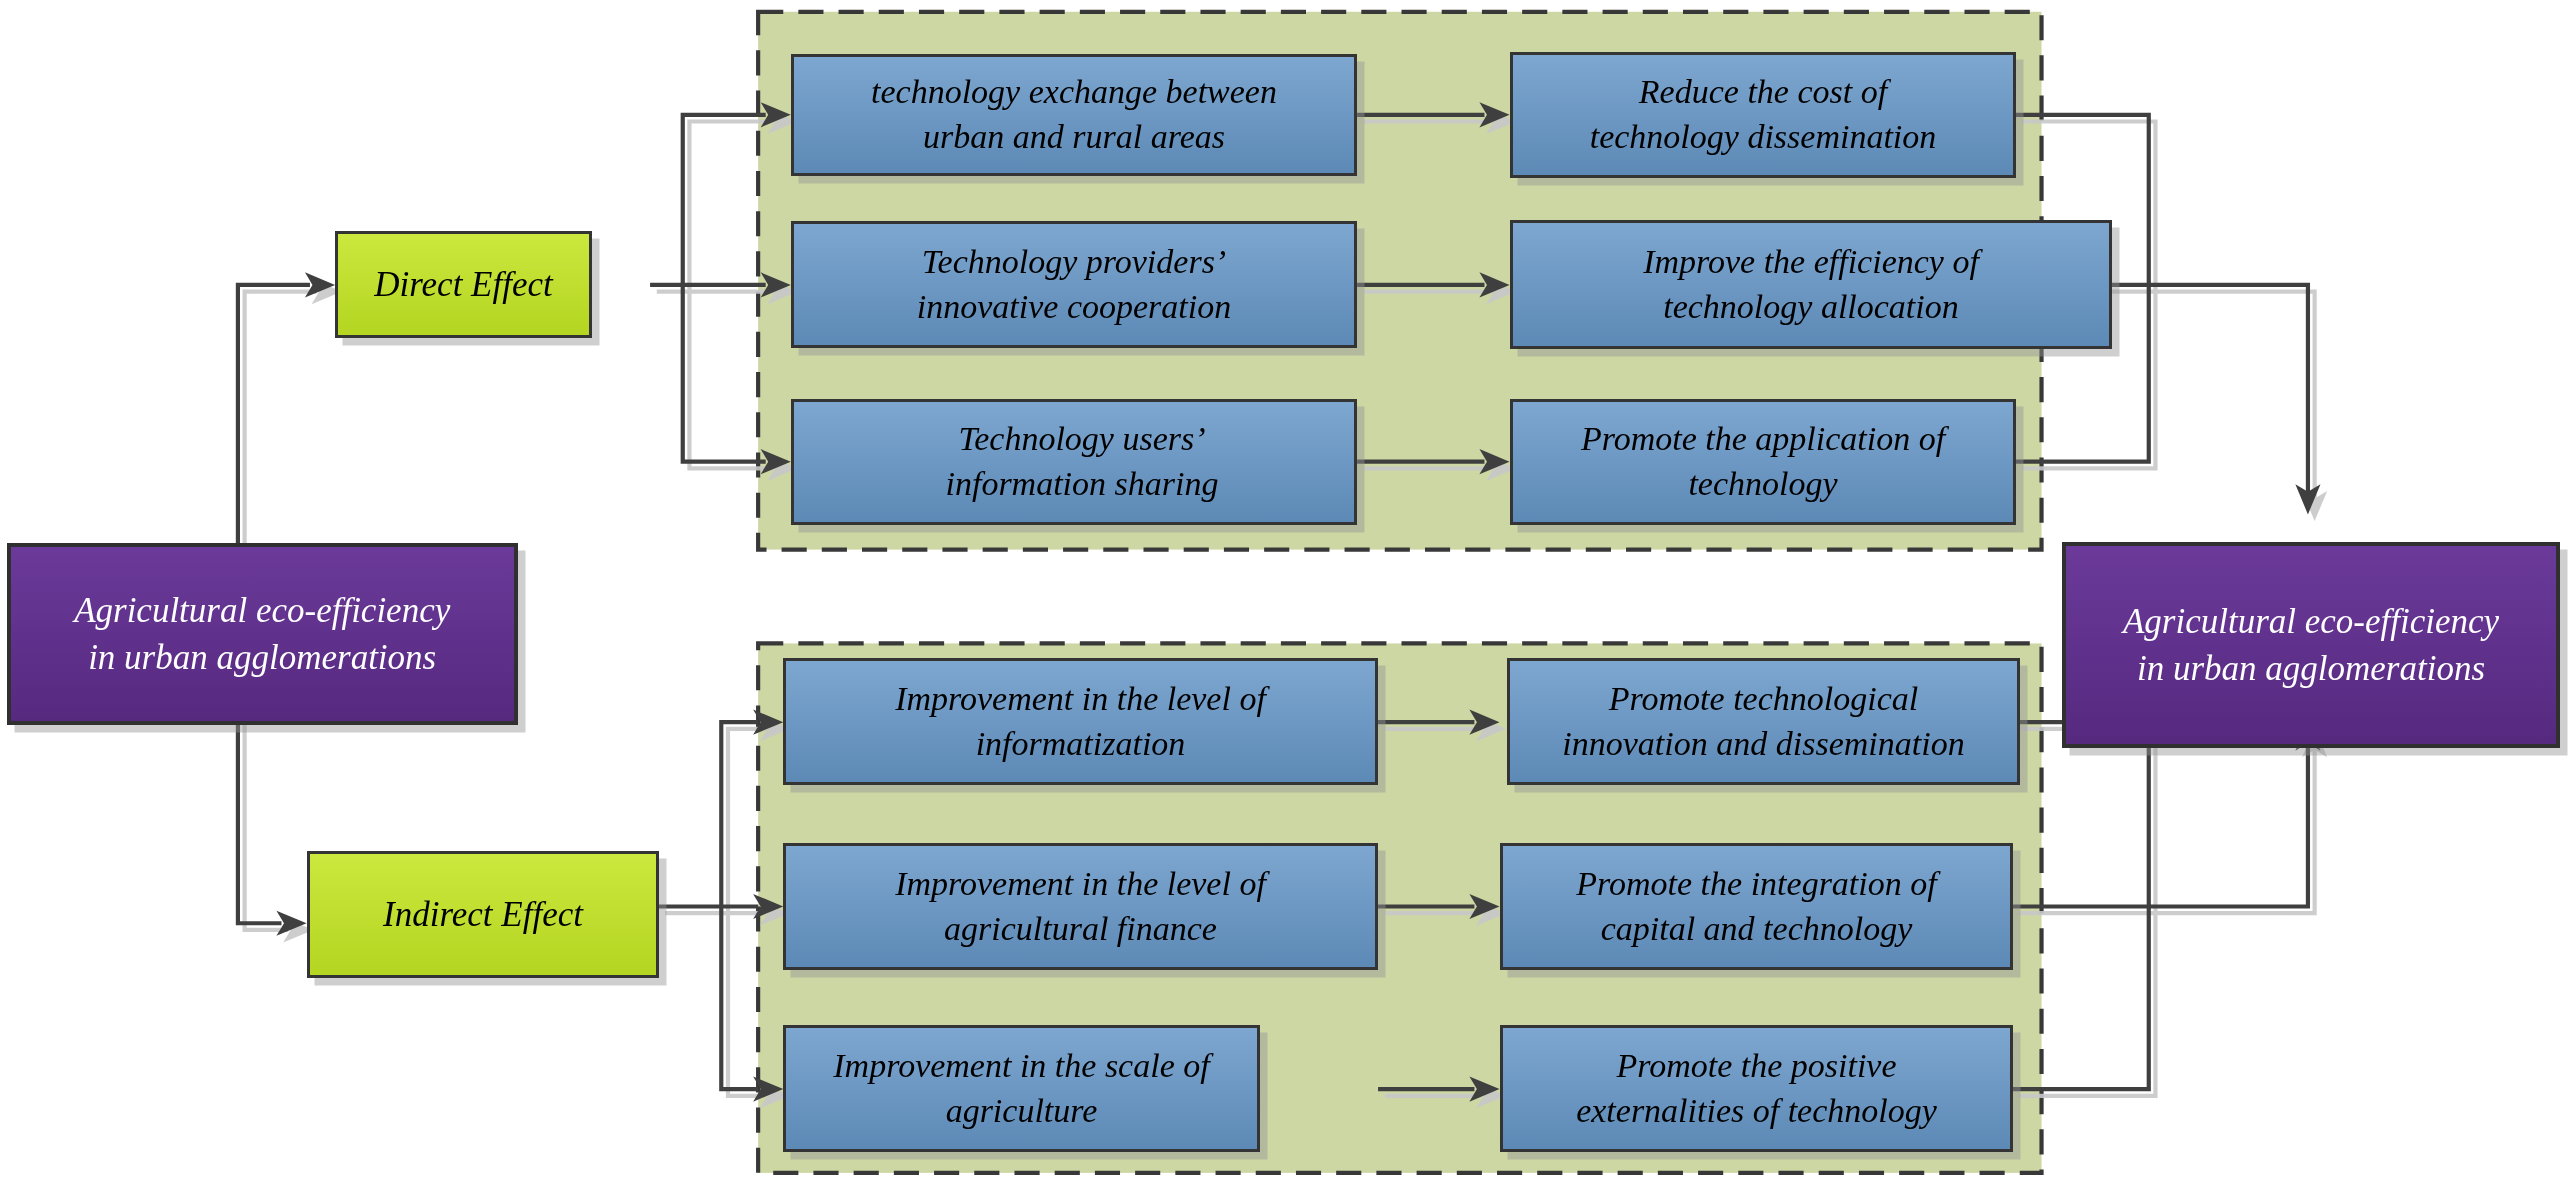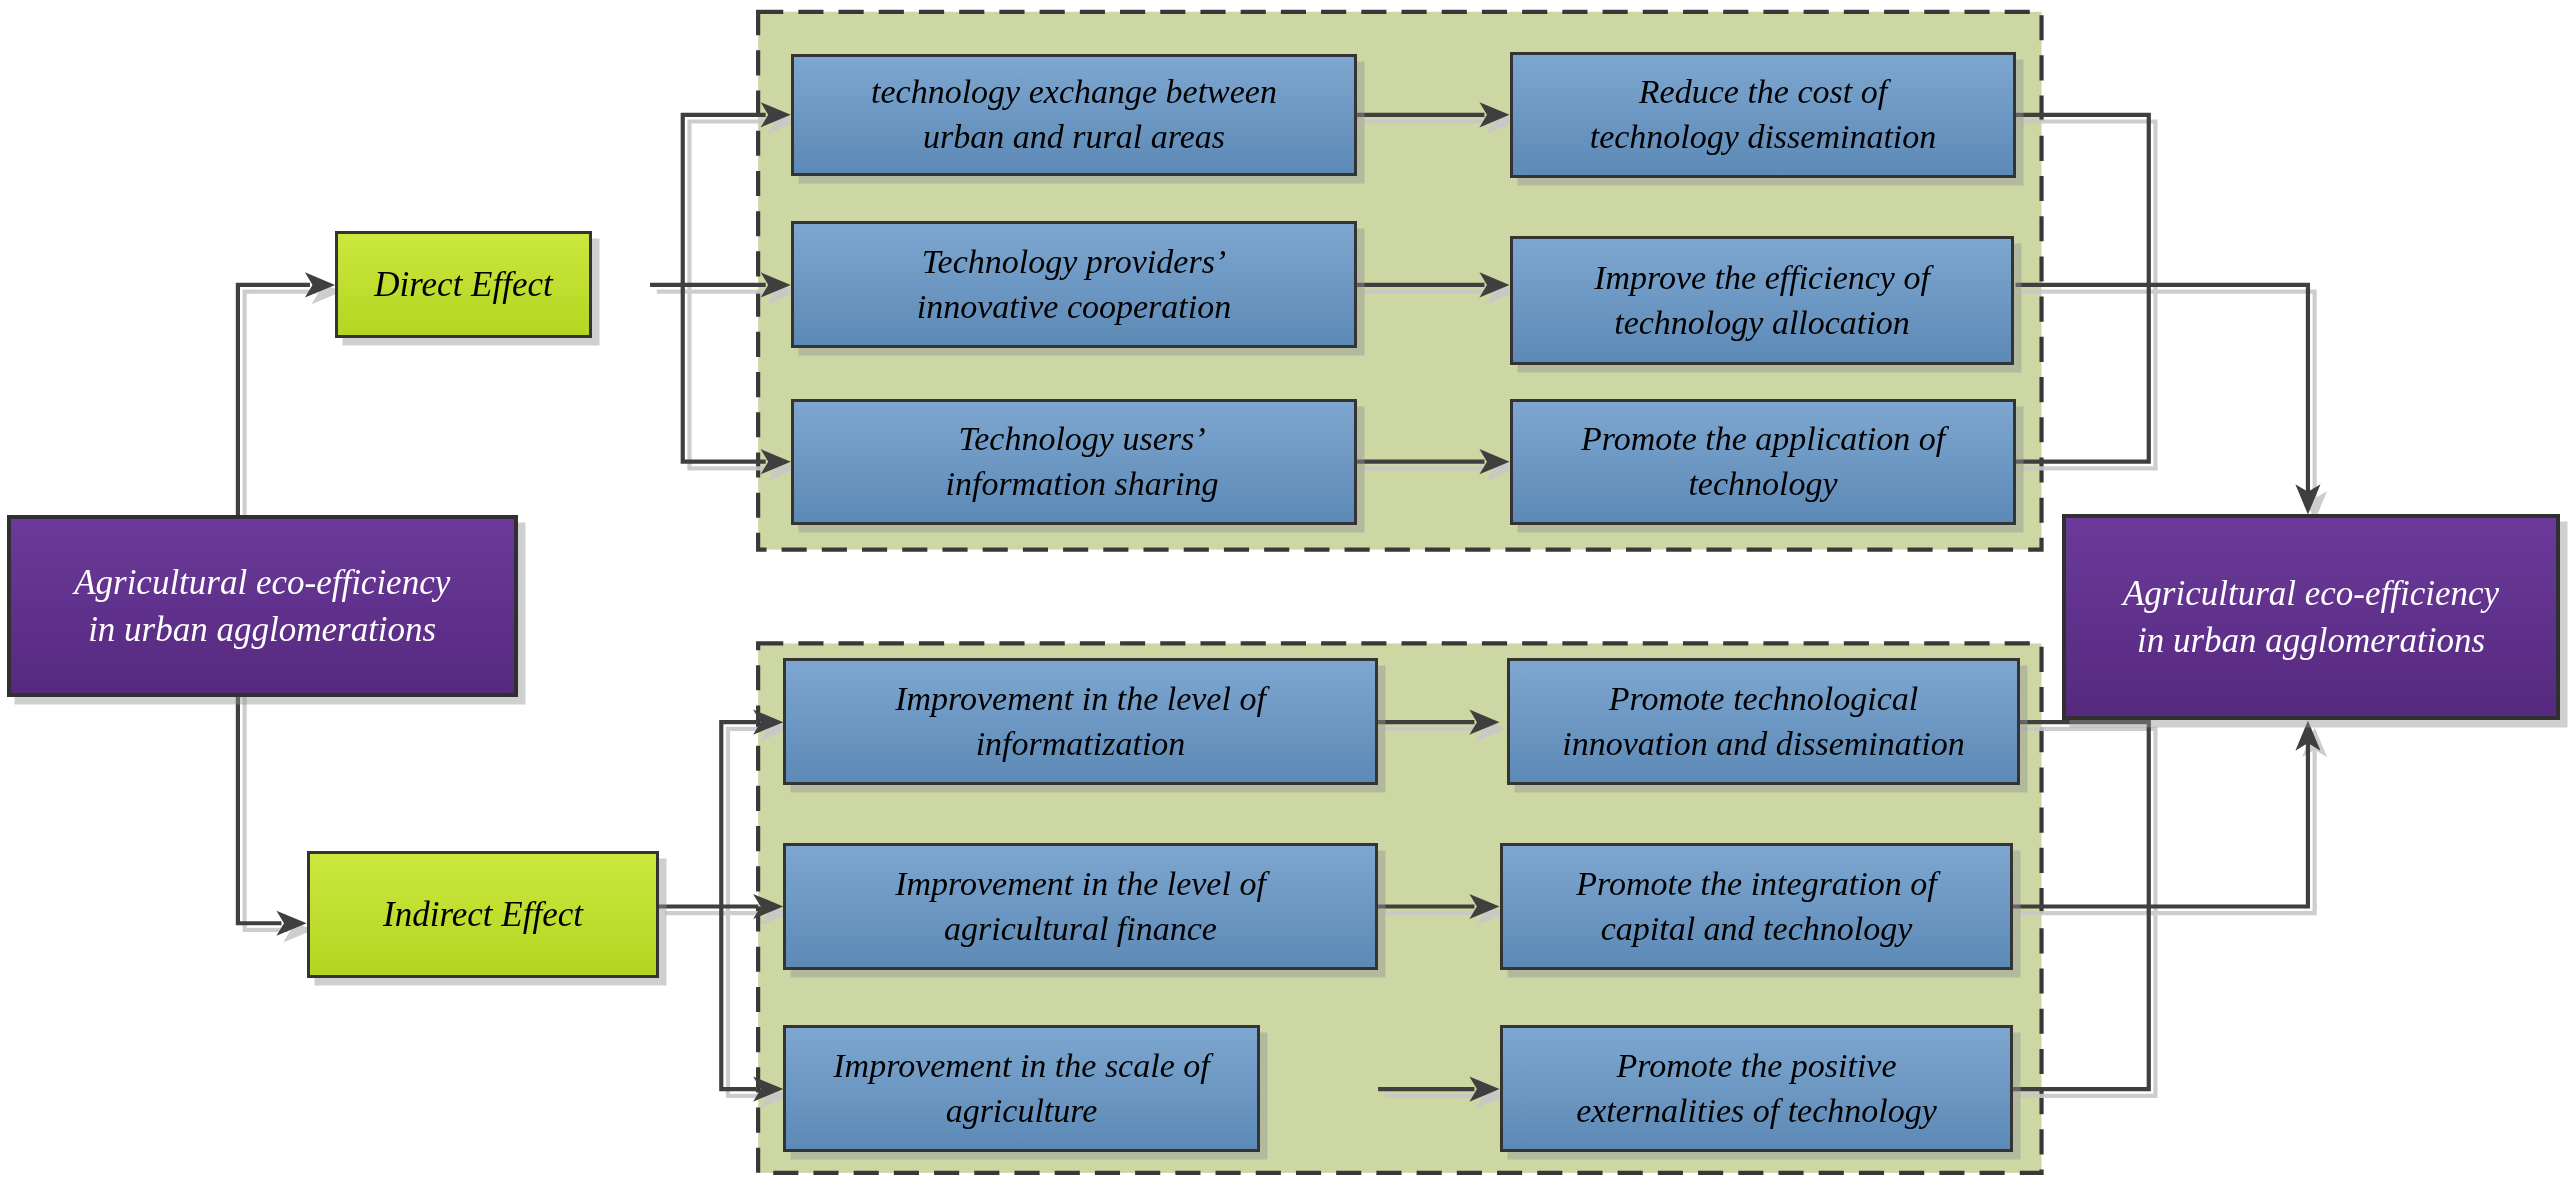--- a/index.html
+++ b/index.html
@@ -33,21 +33,21 @@
     color:var(--text-dark); font-size:34px; line-height:1.32;
   }
   .green{
     background:linear-gradient(180deg,var(--node-green-top) 0%,var(--node-green-bottom) 100%);
     border:3.4px solid var(--border-dark);
     color:var(--text-dark); font-size:35px; line-height:1.2;
   }
   .purple{
     background:linear-gradient(180deg,var(--node-purple-top) 0%,var(--node-purple-bottom) 100%);
     border:4.2px solid #303030;
-    color:var(--text-light); font-size:35px; line-height:1.35;
+    color:var(--text-light); font-size:35px; line-height:1.35;margin-top:28px;
   }
 </style>
 </head>
 <body>
 
 <div class="canvas">
 
   <svg class="connector-layer" width="2576" height="1188" viewBox="0 0 3075 1418">
 
     <g>
@@ -150,21 +150,21 @@
   </div>
   <div class="node blue" style="left:791px;top:399px;width:566px;height:126px;padding-left:16px;">
     <span class="label">Technology users’
 information sharing</span>
   </div>
 
   <div class="node blue" style="left:1510px;top:52px;width:506px;height:126px;">
     <span class="label">Reduce the cost of
 technology dissemination</span>
   </div>
-  <div class="node blue" style="left:1510px;top:220px;width:504px;height:129px;margin-top:16px;">
+  <div class="node blue" style="left:1510px;top:220px;width:602px;height:129px;">
     <span class="label">Improve the efficiency of
 technology allocation</span>
   </div>
   <div class="node blue" style="left:1510px;top:399px;width:506px;height:126px;">
     <span class="label">Promote the application of
 technology</span>
   </div>
 
   <div class="node blue" style="left:783px;top:658px;width:595px;height:127px;">
     <span class="label">Improvement in the level of

